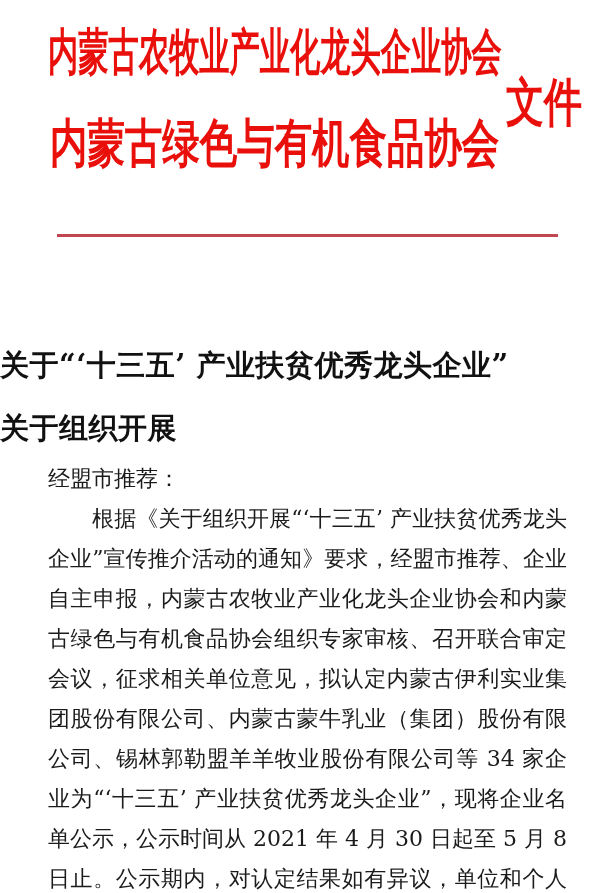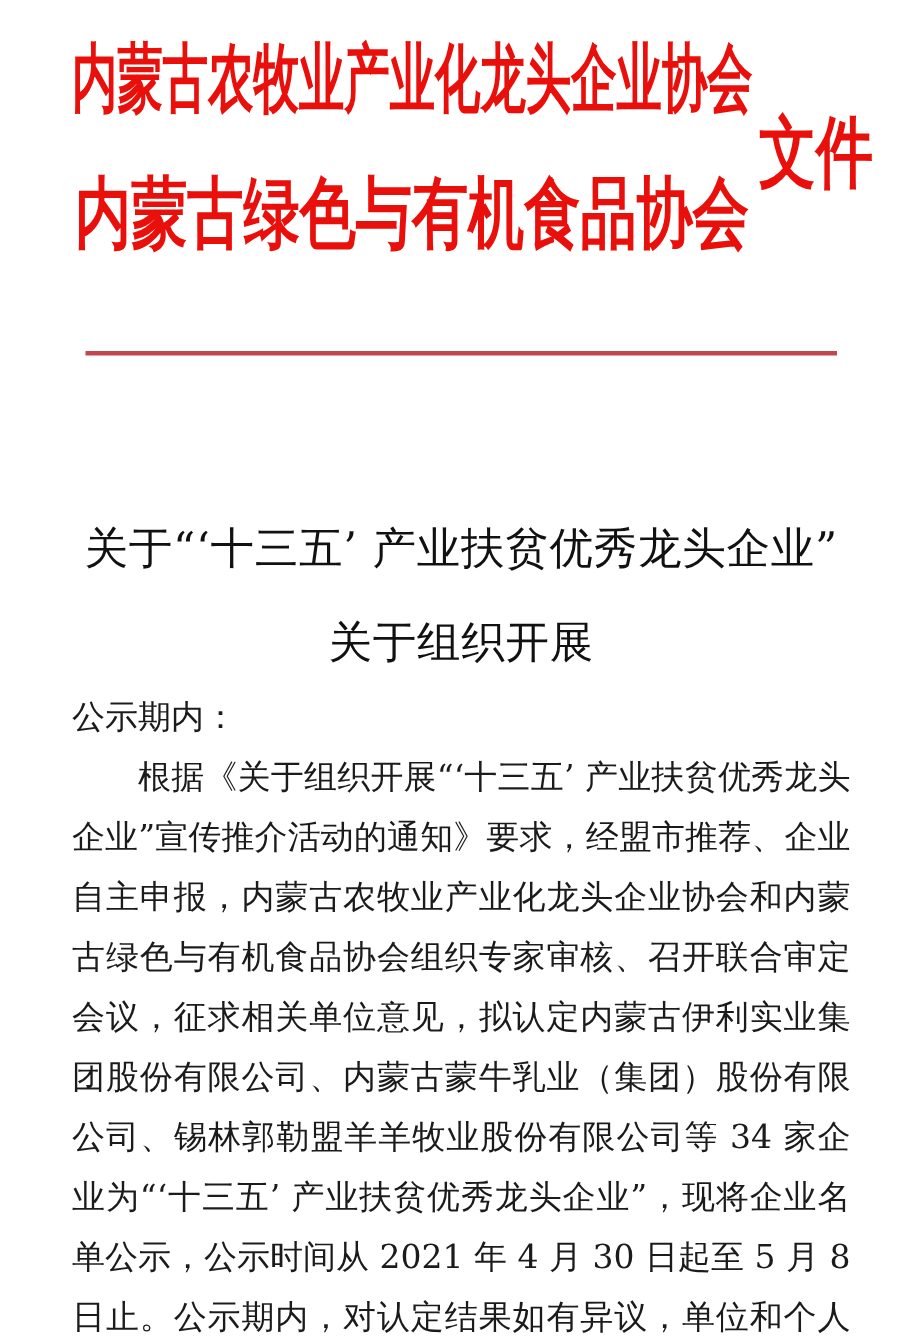--- a/index.html
+++ b/index.html
@@ -52,23 +52,22 @@
     width: 501px;
     height: 3px;
     background: var(--divider-red, #c2464f);
   }
   
   .doc-title {
     position: absolute;
     left: 0;
     top: 334px;
     width: 615px;
-    text-align: center;
     font-size: 29px;
-    font-weight: normal;
+    font-weight: bold;
     line-height: 63px;
     color: #111111;
     letter-spacing: 0.5px;
   }
   
   .doc-body {
     position: absolute;
     left: 48px;
     top: 459px;
     width: 519px;
@@ -91,17 +90,17 @@
     <div class="doc-label">文件</div>
     <div class="divider"></div>
   </div>
 
   <div class="doc-title">
     <div>关于“‘十三五’ 产业扶贫优秀龙头企业”</div>
     <div>关于组织开展</div>
   </div>
 
   <div class="doc-body">
-    <div class="salutation">公示期内：</div>
+    <div class="salutation">经盟市推荐：</div>
     <div class="paragraph">根据《关于组织开展“‘十三五’ 产业扶贫优秀龙头企业”宣传推介活动的通知》要求，经盟市推荐、企业自主申报，内蒙古农牧业产业化龙头企业协会和内蒙古绿色与有机食品协会组织专家审核、召开联合审定会议，征求相关单位意见，拟认定内蒙古伊利实业集团股份有限公司、内蒙古蒙牛乳业（集团）股份有限公司、锡林郭勒盟羊羊牧业股份有限公司等 34 家企业为“‘十三五’ 产业扶贫优秀龙头企业”，现将企业名单公示，公示时间从 2021 年 4 月 30 日起至 5 月 8 日止。公示期内，对认定结果如有异议，单位和个人可通</div>
   </div>
 
 </div>
 
 </body></html>

